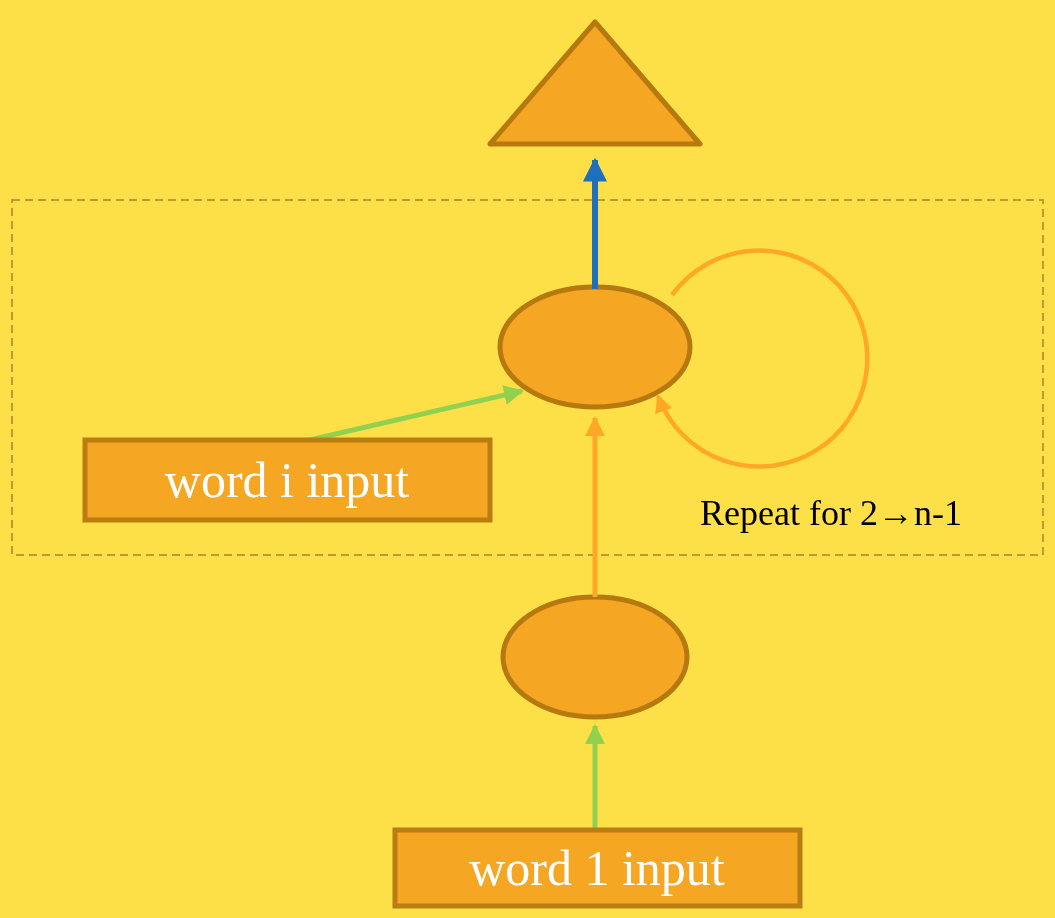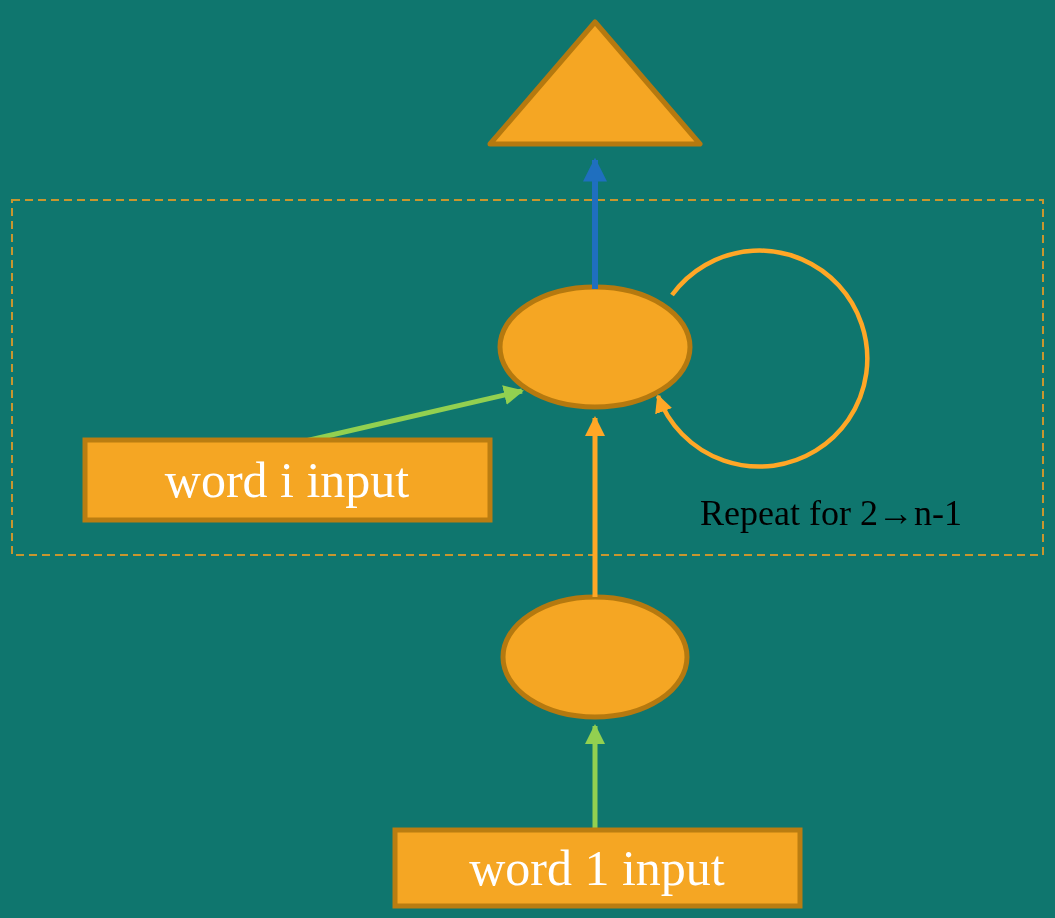--- a/index.html
+++ b/index.html
@@ -4,21 +4,21 @@
 <style>
   html, body {
     margin: 0;
     padding: 0;
     background: #ffffff;
   }
   .stage {
     position: relative;
     width: 1055px;
     height: 918px;
-    background: #0f766e;
+    background: #fde047;
     overflow: hidden;
     text-align: center;
   }
   svg { display: block; }
   .serif-text {
     font-family: "Liberation Serif", serif;
   }
   .box-label {
     font-size: 50px;
     font-weight: 400;

